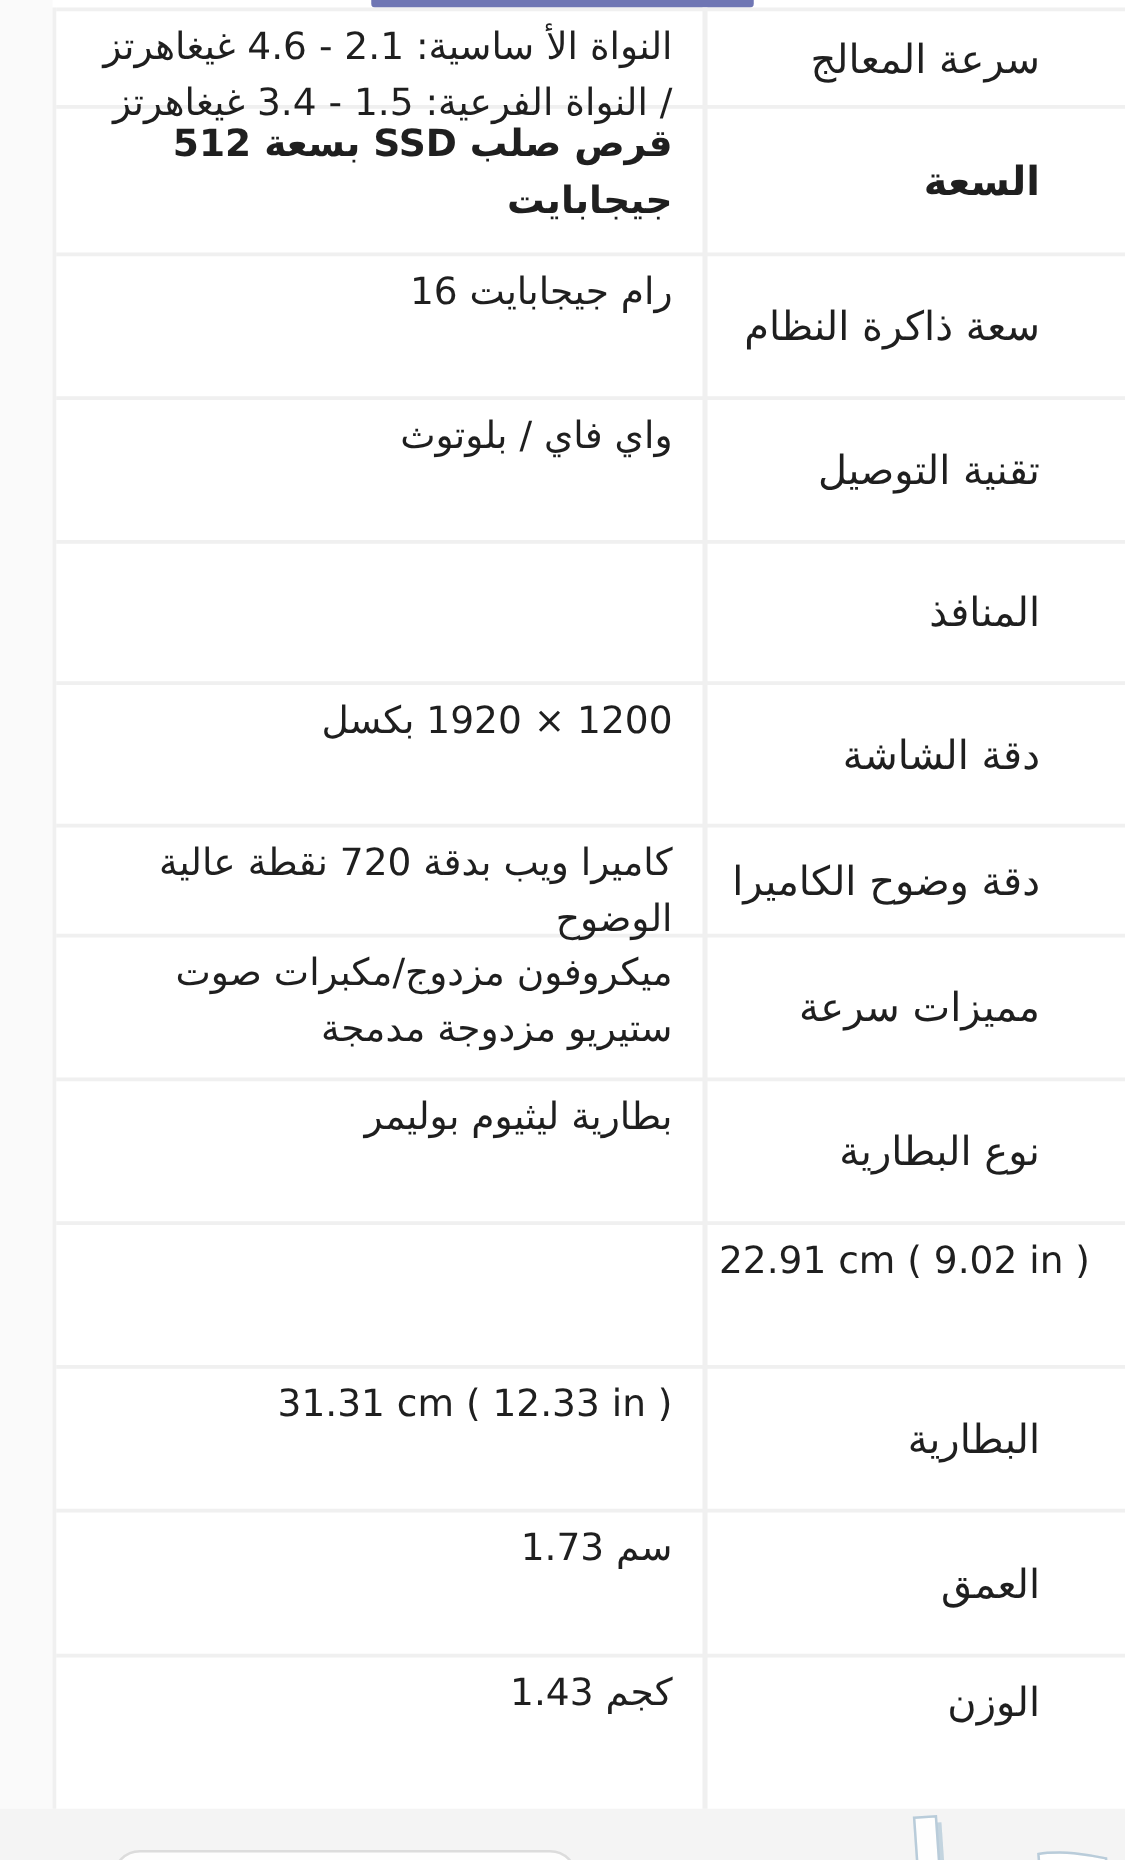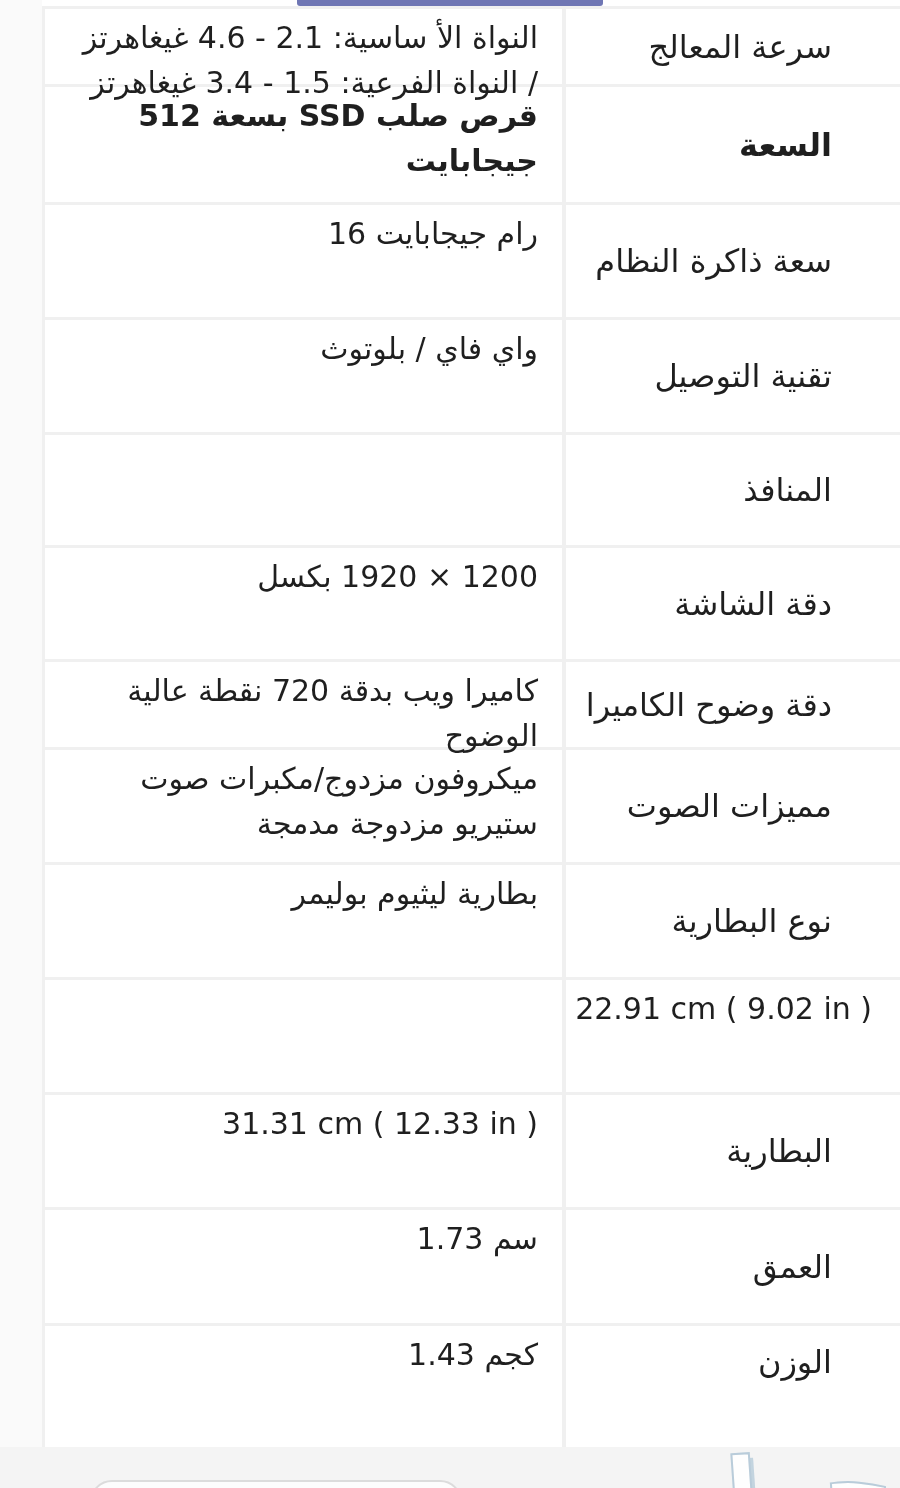--- a/index.html
+++ b/index.html
@@ -98,21 +98,21 @@
           <span class="txt">1200 × 1920 بكسل</span>
         </div>
     </div>
     <div class="spec-row">
       <div class="spec-label">دقة وضوح الكاميرا</div>
       <div class="spec-value" dir="rtl">
           <span class="txt">كاميرا ويب بدقة 720 نقطة عالية الوضوح</span>
         </div>
     </div>
     <div class="spec-row">
-      <div class="spec-label">مميزات الصوت</div>
+      <div class="spec-label">مميزات سرعة</div>
       <div class="spec-value" dir="rtl">
           <span class="txt">ميكروفون مزدوج/مكبرات صوت ستيريو مزدوجة مدمجة</span>
         </div>
     </div>
     <div class="spec-row">
       <div class="spec-label">نوع البطارية</div>
       <div class="spec-value" dir="rtl">
           <span class="txt">بطارية ليثيوم بوليمر</span>
         </div>
     </div>

